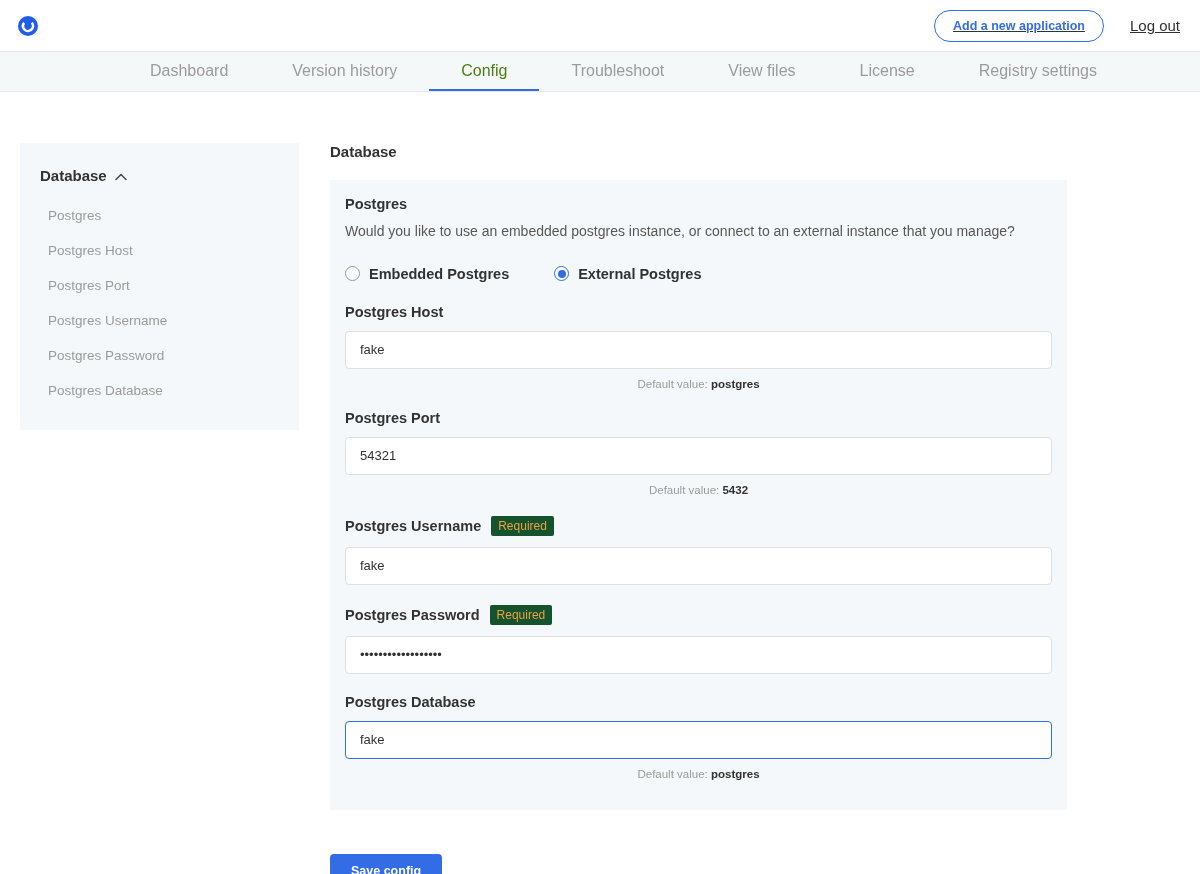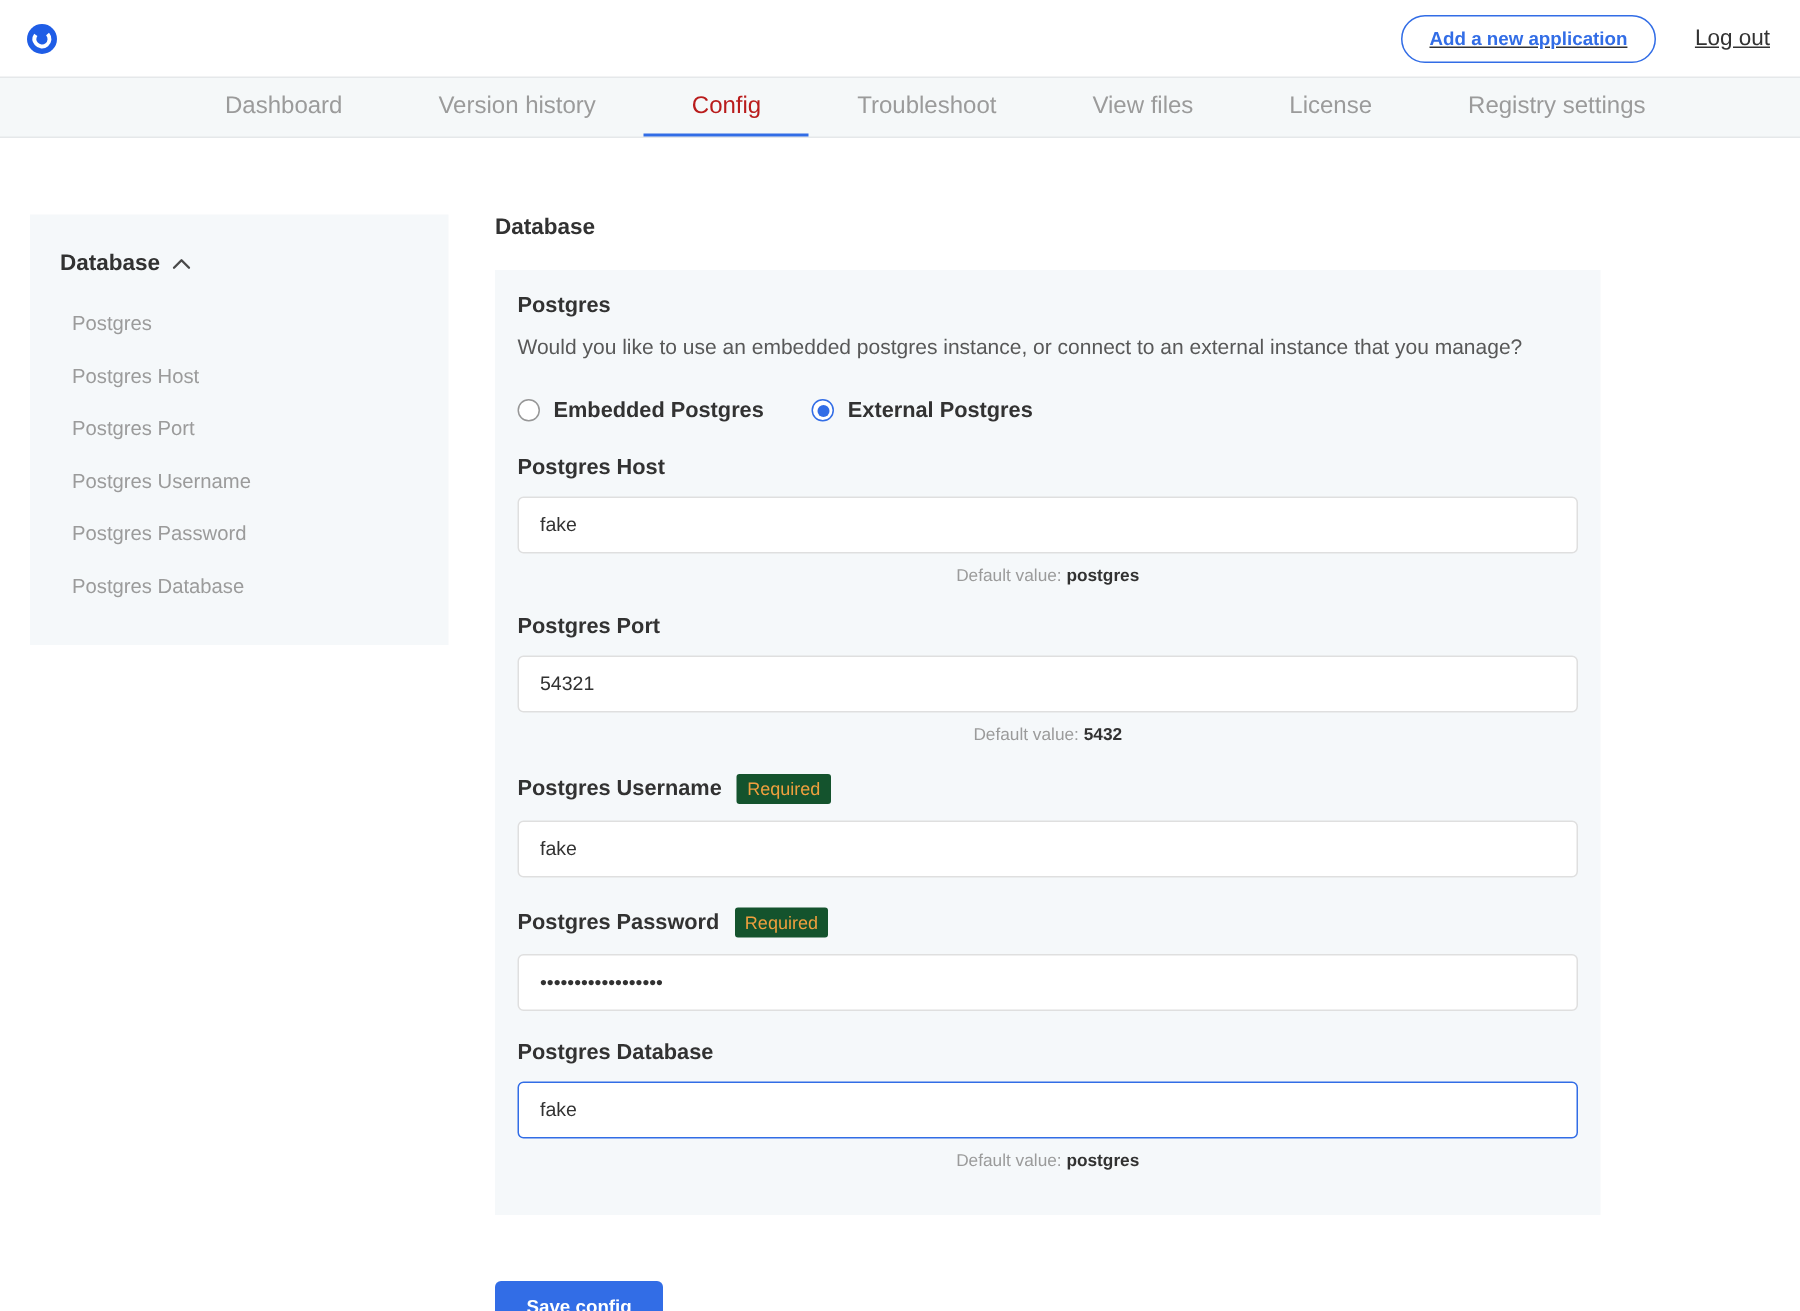--- a/index.html
+++ b/index.html
@@ -52,21 +52,21 @@
   .subnav-tab {
     display: flex; align-items: center;
     padding: 0 32px;
     font-size: 16px;
     color: #9b9b9b;
     cursor: pointer;
     border-bottom: 2px solid transparent;
     text-decoration: none;
     white-space: nowrap;
   }
-  .subnav-tab.active { color: #b91c1c; border-bottom-color: #326de6; }
+  .subnav-tab.active { color: #4d7c0f; border-bottom-color: #326de6; }
 
   
   .content { display: flex; align-items: flex-start; padding-top: 51px; }
 
   .sidebar {
     margin-left: 20px;
     width: 279px;
     background: #f5f8fa;
     padding: 24px 20px 22px 20px;
     flex: 0 0 auto;
@@ -90,21 +90,21 @@
   .main { margin-left: 31px; width: 737px; }
   .section-title { font-size: 15px; font-weight: bold; color: #323232; margin-bottom: 20px; }
 
   .config-group {
     background: #f5f8fa;
     padding: 16px 15px 30px 15px;
   }
   .group-title { font-size: 14.5px; font-weight: bold; color: #323232; margin-bottom: 10px; }
   .help-text { font-size: 14px; color: #585858; margin-bottom: 24px; line-height: 1.4; }
 
-  .radio-row { display: flex; align-items: center; gap: 32px; margin-bottom: 22px; }
+  .radio-row { display: flex; align-items: center; gap: 45px; margin-bottom: 22px; }
   .radio-option { display: flex; align-items: center; gap: 9px; cursor: pointer; }
   .radio {
     width: 15px; height: 15px; border-radius: 50%;
     border: 1px solid #979797; background: #ffffff;
     position: relative; flex: 0 0 auto;
   }
   .radio.selected { border-color: #326de6; }
   .radio.selected::after {
     content: ""; position: absolute; left: 2.5px; top: 2.5px;
     width: 8px; height: 8px; border-radius: 50%; background: #326de6;

